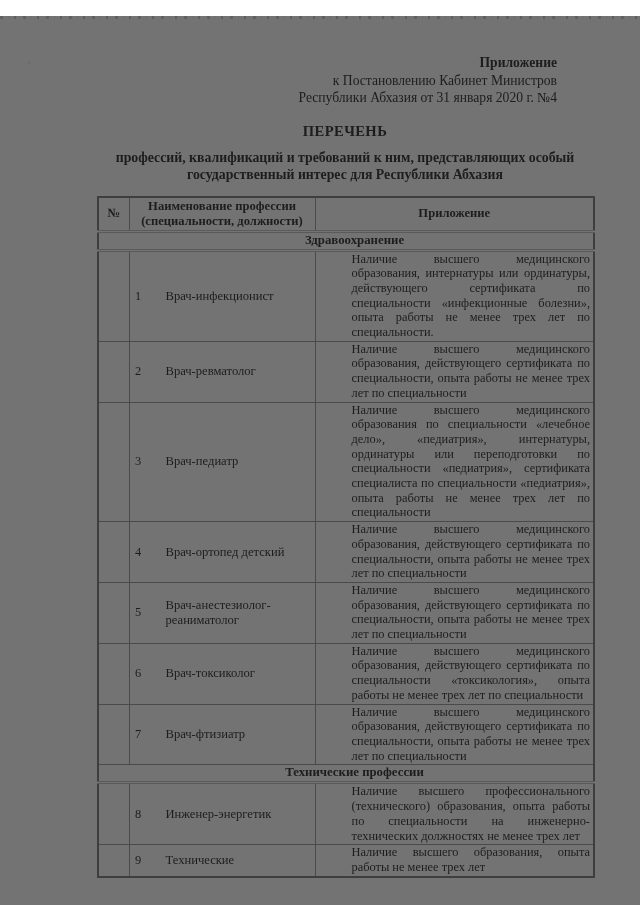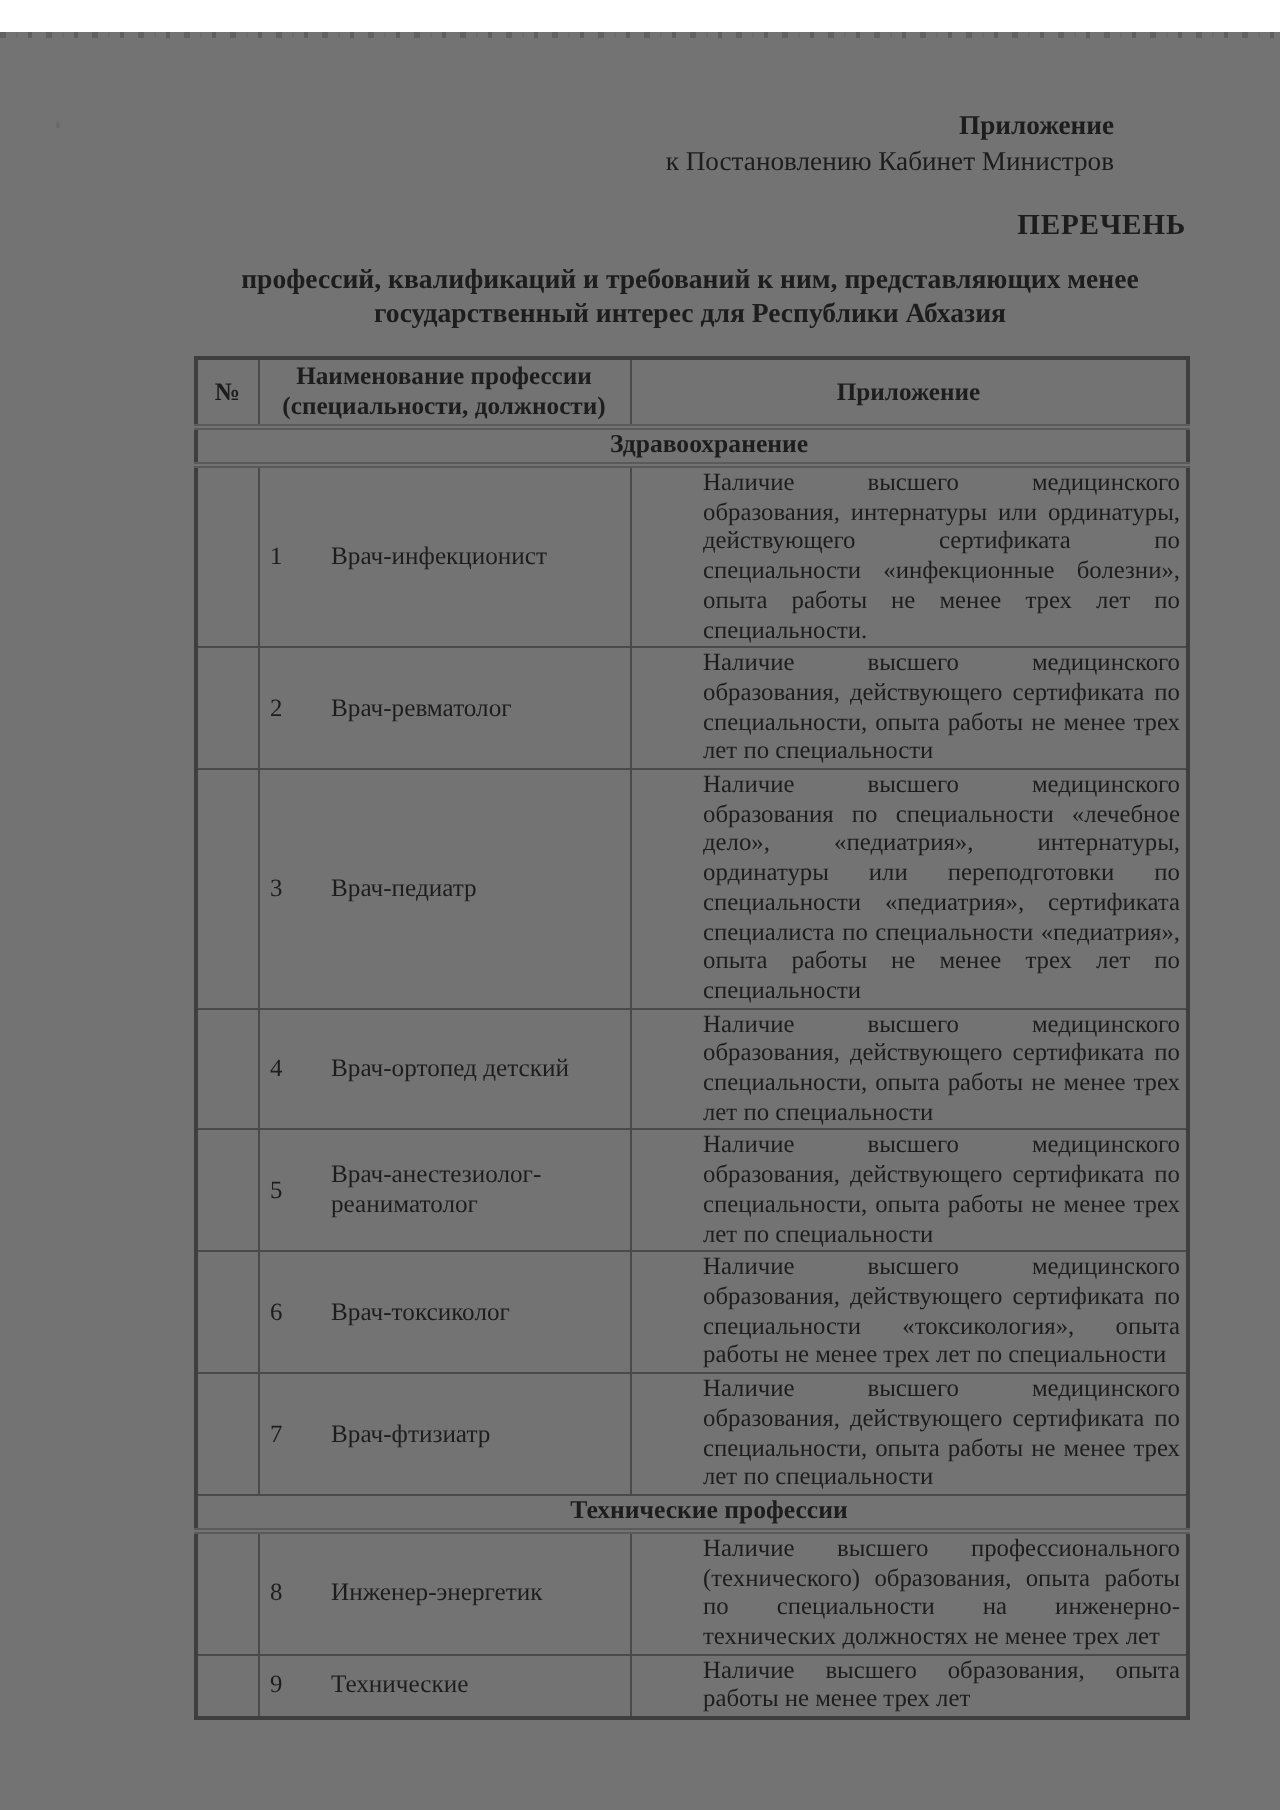--- a/index.html
+++ b/index.html
@@ -44,21 +44,21 @@
   .appendix-block {
     margin-left: 97px;
     width: 460px;
     text-align: right;
     font-size: 13.6px;
     line-height: 17.5px;
   }
   .appendix-block .line-bold { font-weight: bold; }
   .doc-title {
     margin: 16px 47px 0 97px;
-    text-align: right;
+    text-align: center;
     font-size: 14.6px;
     font-weight: bold;
     letter-spacing: .4px;
   }
   .doc-subtitle {
     margin: 9px 47px 13px 97px;
     text-align: center;
     font-size: 13.8px;
     font-weight: bold;
     line-height: 17px;
@@ -119,24 +119,25 @@
 
 <div class="page">
   <div class="noise-top"></div>
   <div class="speck"></div>
 
   <div class="content">
 
     <div class="appendix-block">
       <div class="line-bold">Приложение</div>
       <div>к Постановлению Кабинет Министров</div>
+      <div>Республики Абхазия от 31 января 2020 г. №4</div>
     </div>
 
     <div class="doc-title">ПЕРЕЧЕНЬ</div>
-    <div class="doc-subtitle">профессий, квалификаций и требований к ним, представляющих менее государственный интерес для Республики Абхазия</div>
+    <div class="doc-subtitle">профессий, квалификаций и требований к ним, представляющих особый государственный интерес для Республики Абхазия</div>
 
     <table class="prof-table">
       <colgroup>
         <col class="c1">
         <col class="c2">
         <col class="c3">
       </colgroup>
       <thead>
         <tr>
           <th>№</th>

